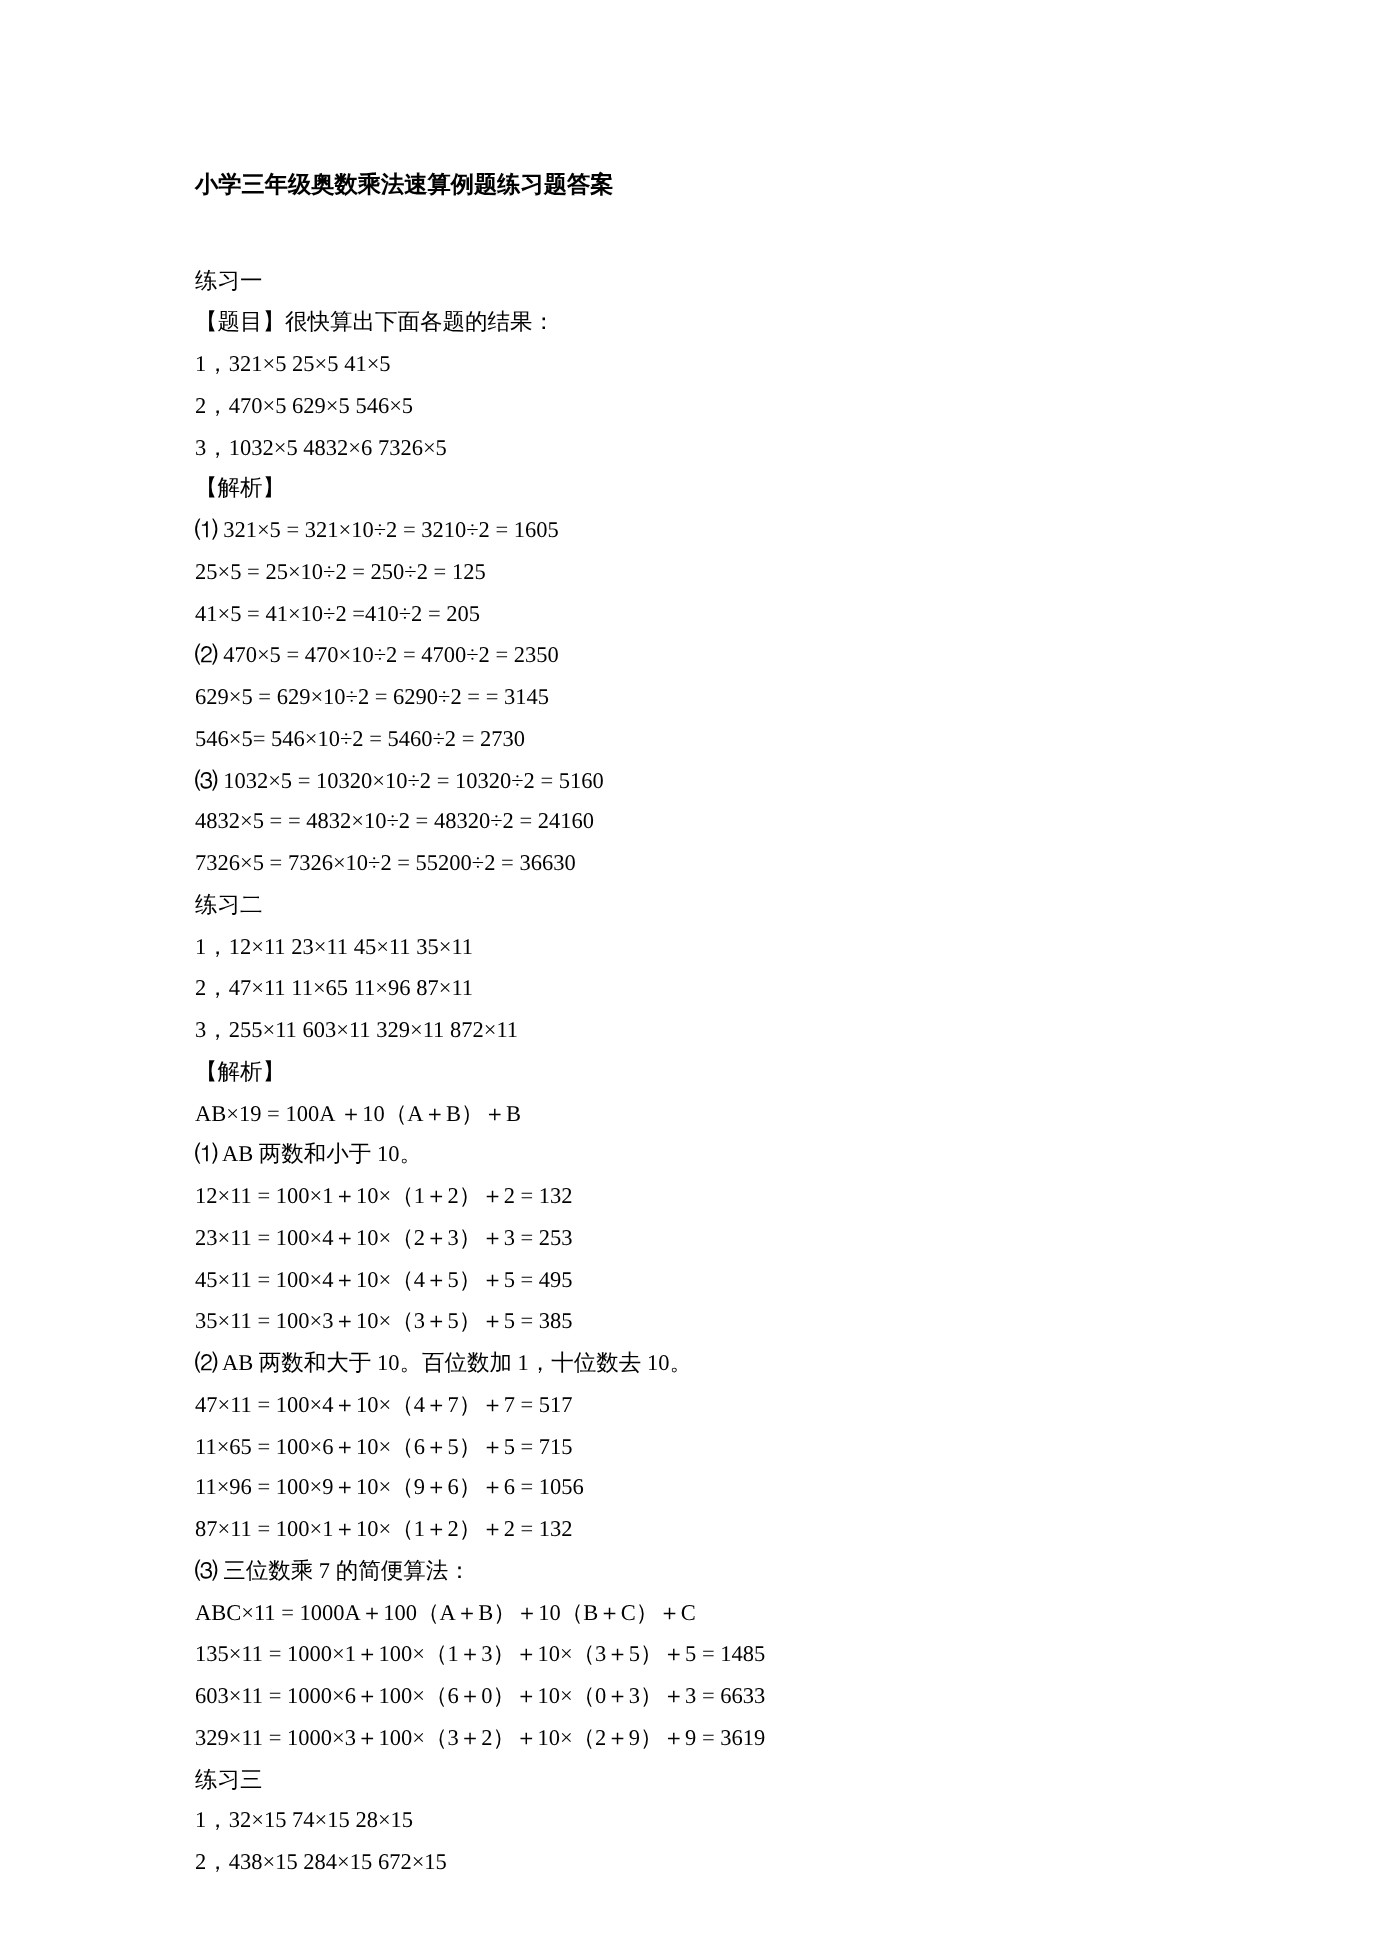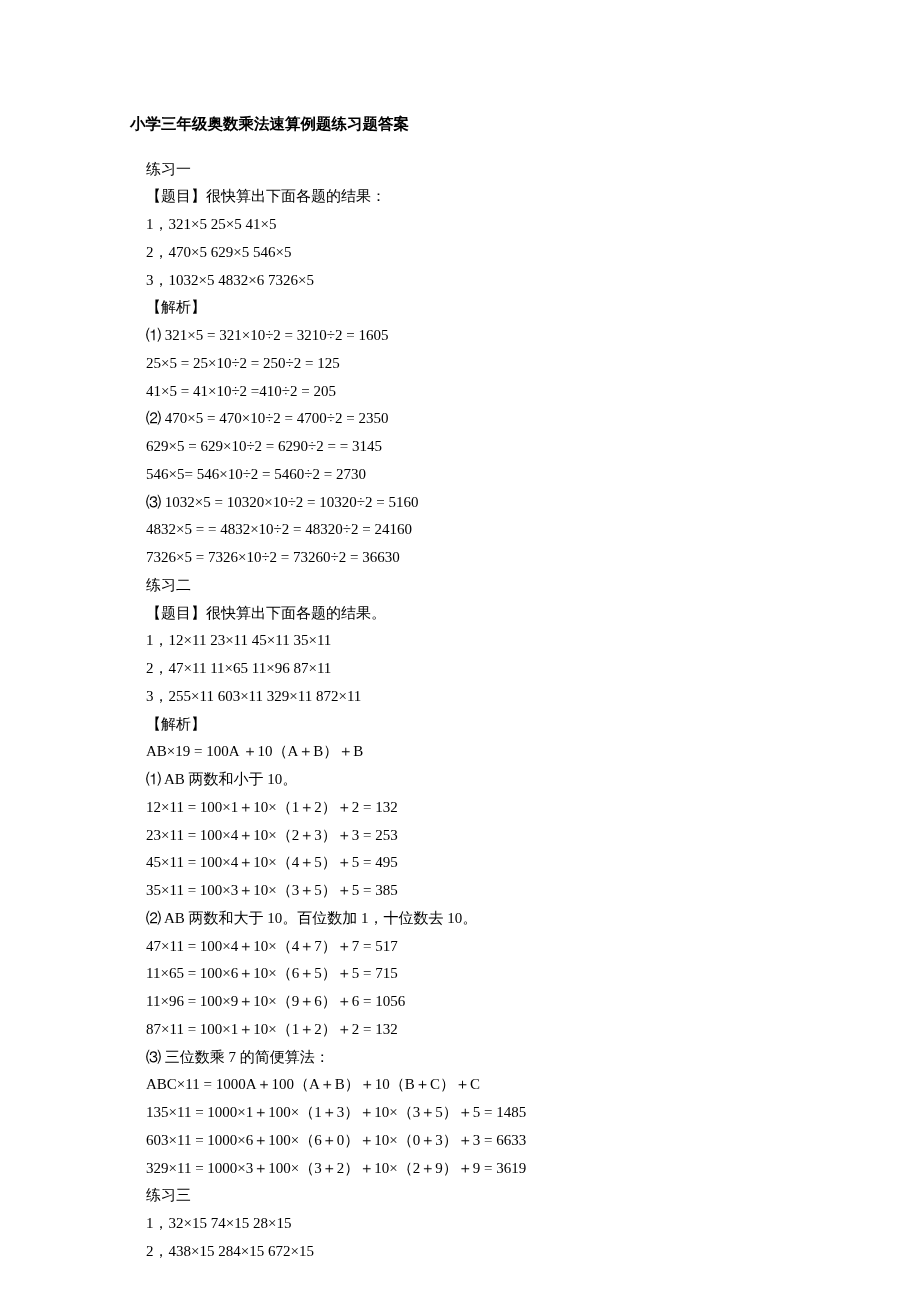--- a/index.html
+++ b/index.html
@@ -9,25 +9,24 @@
       color: #000;
       background: #fff;
       margin: 0;
       padding: 110px 130px 60px 130px;
       width: 920px;
       box-sizing: border-box;
     }
     .title {
       font-weight: bold;
       font-size: 15.5px;
-      margin-bottom: 17px;
+      margin-bottom: 36px;
     }
     .line {
       white-space: pre-wrap;
-      margin-left: 16px;
     }
   </style>
 </head>
 <body>
 
 <div class="title">小学三年级奥数乘法速算例题练习题答案</div>
 <div id="content">
     <div class="line">练习一</div>
     <div class="line">【题目】很快算出下面各题的结果：</div>
     <div class="line">1，321×5 25×5 41×5</div>
@@ -35,23 +34,22 @@
     <div class="line">3，1032×5 4832×6 7326×5</div>
     <div class="line">【解析】</div>
     <div class="line">⑴ 321×5 = 321×10÷2 = 3210÷2 = 1605</div>
     <div class="line">25×5 = 25×10÷2 = 250÷2 = 125</div>
     <div class="line">41×5 = 41×10÷2 =410÷2 = 205</div>
     <div class="line">⑵ 470×5 = 470×10÷2 = 4700÷2 = 2350</div>
     <div class="line">629×5 = 629×10÷2 = 6290÷2 = = 3145</div>
     <div class="line">546×5= 546×10÷2 = 5460÷2 = 2730</div>
     <div class="line">⑶ 1032×5 = 10320×10÷2 = 10320÷2 = 5160</div>
     <div class="line">4832×5 = = 4832×10÷2 = 48320÷2 = 24160</div>
-    <div class="line">7326×5 = 7326×10÷2 = 73260÷2 = 36630</div>
+    <div class="line">7326×5 = 7326×10÷2 = 55200÷2 = 36630</div>
     <div class="line">练习二</div>
-    <div class="line">【题目】很快算出下面各题的结果。</div>
     <div class="line">1，12×11 23×11 45×11 35×11</div>
     <div class="line">2，47×11 11×65 11×96 87×11</div>
     <div class="line">3，255×11 603×11 329×11 872×11</div>
     <div class="line">【解析】</div>
     <div class="line">AB×19 = 100A ＋10（A＋B）＋B</div>
     <div class="line">⑴ AB 两数和小于 10。</div>
     <div class="line">12×11 = 100×1＋10×（1＋2）＋2 = 132</div>
     <div class="line">23×11 = 100×4＋10×（2＋3）＋3 = 253</div>
     <div class="line">45×11 = 100×4＋10×（4＋5）＋5 = 495</div>
     <div class="line">35×11 = 100×3＋10×（3＋5）＋5 = 385</div>

